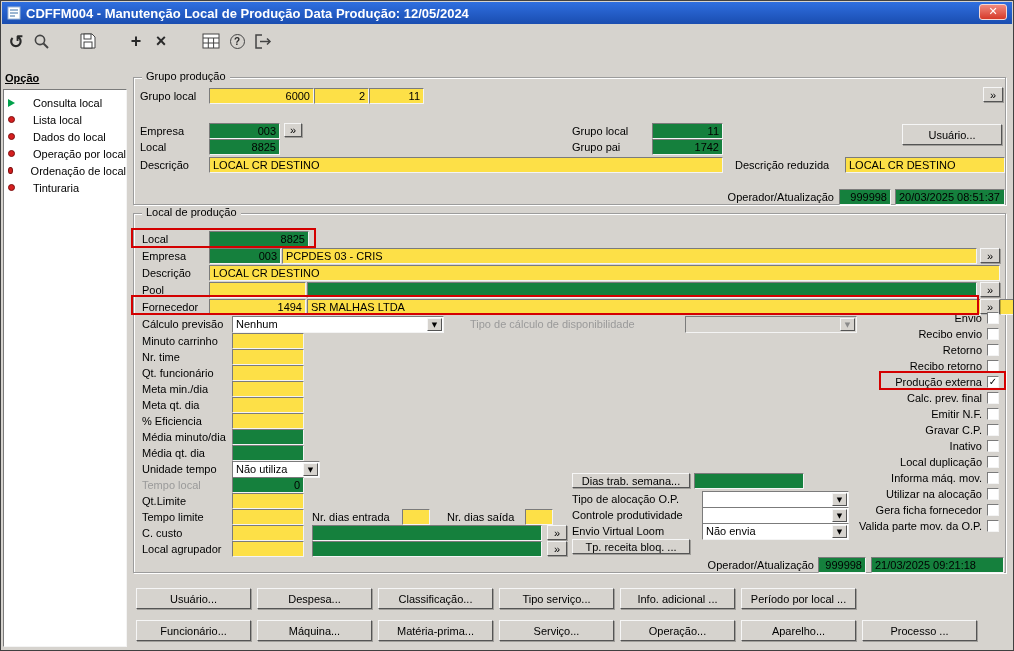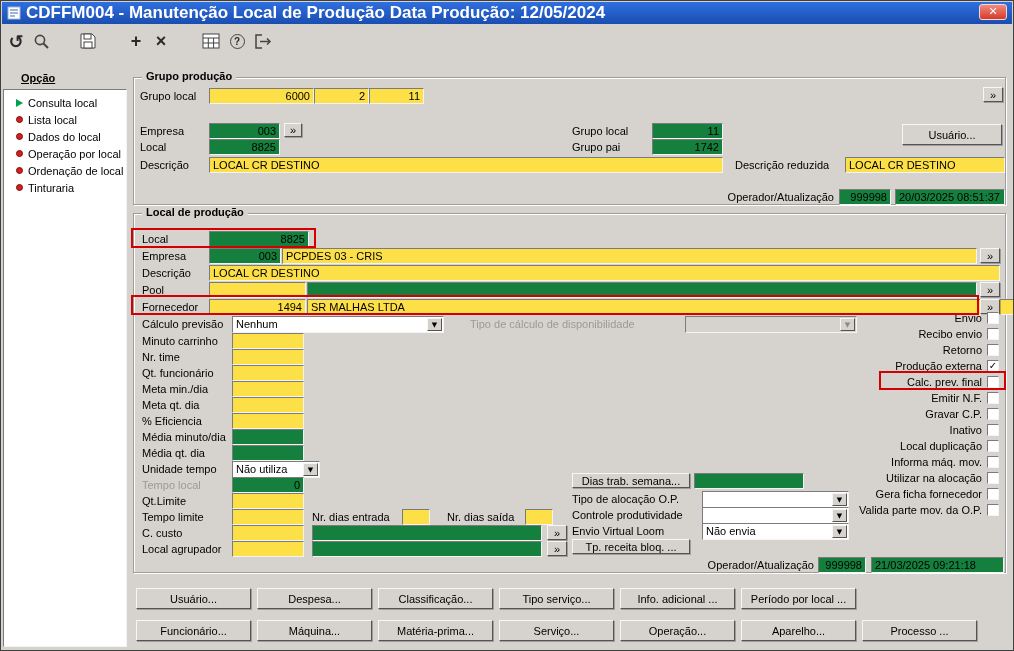--- a/index.html
+++ b/index.html
@@ -6,38 +6,38 @@
   body { margin:0; background:#808080; }
   .window {
     position:relative; width:1014px; height:651px; background:#d6d3ce;
     font-family:"Liberation Sans",sans-serif; font-size:11px; color:#000;
     overflow:hidden; border:1px solid #404040;
   }
   .glyph { font-family:"DejaVu Sans",sans-serif; }
   
   .titlebar { position:absolute; left:1px; top:1px; width:1010px; height:22px;
     background:linear-gradient(180deg,#2f6fe0,#1a4db0); display:flex; align-items:center; gap:5px; padding:0 5px; }
-  .title-text { color:#fff; font-weight:bold; font-size:17px; white-space:nowrap; }
+  .title-text { color:#fff; font-weight:bold; font-size:13px; white-space:nowrap; }
   .close-btn { position:absolute; right:6px; top:3px; width:28px; height:16px;
     background:linear-gradient(180deg,#f08a7e,#d63a2a); border:1px solid #f5d9d4; border-radius:3px;
     color:#fff; font-weight:bold; text-align:center; line-height:13px; font-size:11px; cursor:pointer; }
   
   .tool { position:absolute; top:27px; width:26px; height:26px; display:flex; align-items:center; justify-content:center; color:#2a2a2a; cursor:pointer; }
   .tool-big { font-size:18px; font-weight:bold; }
   .help-circle { width:15px; height:15px; border:1.5px solid #444; border-radius:50%; font-size:10px; font-weight:bold; display:flex; align-items:center; justify-content:center; }
   
-  .side-title { position:absolute; left:20px; top:71px; font-weight:bold; text-decoration:underline; }
+  .side-title { position:absolute; left:4px; top:71px; font-weight:bold; text-decoration:underline; }
   .side-box { position:absolute; left:2px; top:88px; width:124px; height:558px; background:#fff;
     border:1px solid; border-color:#7b7b7b #f4f4f4 #f4f4f4 #7b7b7b; padding-top:4px; }
-  .side-item { height:17px; display:flex; align-items:center; gap:5px; padding-left:12px; cursor:pointer; white-space:nowrap; }
+  .side-item { height:17px; display:flex; align-items:center; gap:18px; padding-left:4px; cursor:pointer; white-space:nowrap; }
   .side-icon.play-icon { width:0; height:0; border-left:7px solid #00a14b; border-top:4px solid transparent; border-bottom:4px solid transparent; }
   .side-icon.dot-icon { width:7px; height:7px; border-radius:50%; background:#d51f1f; border:1px solid #7d0f0f; }
   
   .gb { position:absolute; border:1px solid #9c9c9c; box-shadow:1px 1px 0 #ffffff, inset 1px 1px 0 #ffffff; }
-  .gb-legend { position:absolute; top:-8px; left:8px; background:#d6d3ce; padding:0 4px; font-weight:bold; white-space:nowrap; }
+  .gb-legend { position:absolute; top:-8px; left:8px; background:#d6d3ce; padding:0 4px; font-weight:normal; white-space:nowrap; }
   
   .lbl { position:absolute; white-space:nowrap; }
   .lbl.dim { color:#9a9a9a; }
   .lbl.r { text-align:right; }
   .tb { position:absolute; height:16px; background:#fde047; border:1px solid; border-color:#7b7b7b #f4f4f4 #f4f4f4 #7b7b7b;
     font:11px "Liberation Sans",sans-serif; padding:0 3px; outline:none; }
   .tb.grey { background:#15803d; }
   .tb.num { text-align:right; }
   .btn { position:absolute; background:#d6d3ce; border:1px solid; border-color:#f6f6f6 #545454 #545454 #f6f6f6;
     box-shadow:1px 1px 0 rgba(0,0,0,.25); font:11px "Liberation Sans",sans-serif; text-align:center; cursor:pointer; padding:0; }
@@ -291,20 +291,24 @@
   <div class="cb-row">
     <span class="cb-label">Recibo envio</span>
     <span class="cb-box"></span>
   </div>
 
   <div class="cb-row">
     <span class="cb-label">Retorno</span>
     <span class="cb-box"></span>
   </div>
 
+  <div class="cb-row">
+    <span class="cb-label">Recibo retorno</span>
+    <span class="cb-box"></span>
+  </div>
 
   <div class="cb-row">
     <span class="cb-label">Produção externa</span>
     <span class="cb-box checked">✓</span>
   </div>
 
   <div class="cb-row">
     <span class="cb-label">Calc. prev. final</span>
     <span class="cb-box"></span>
   </div>

